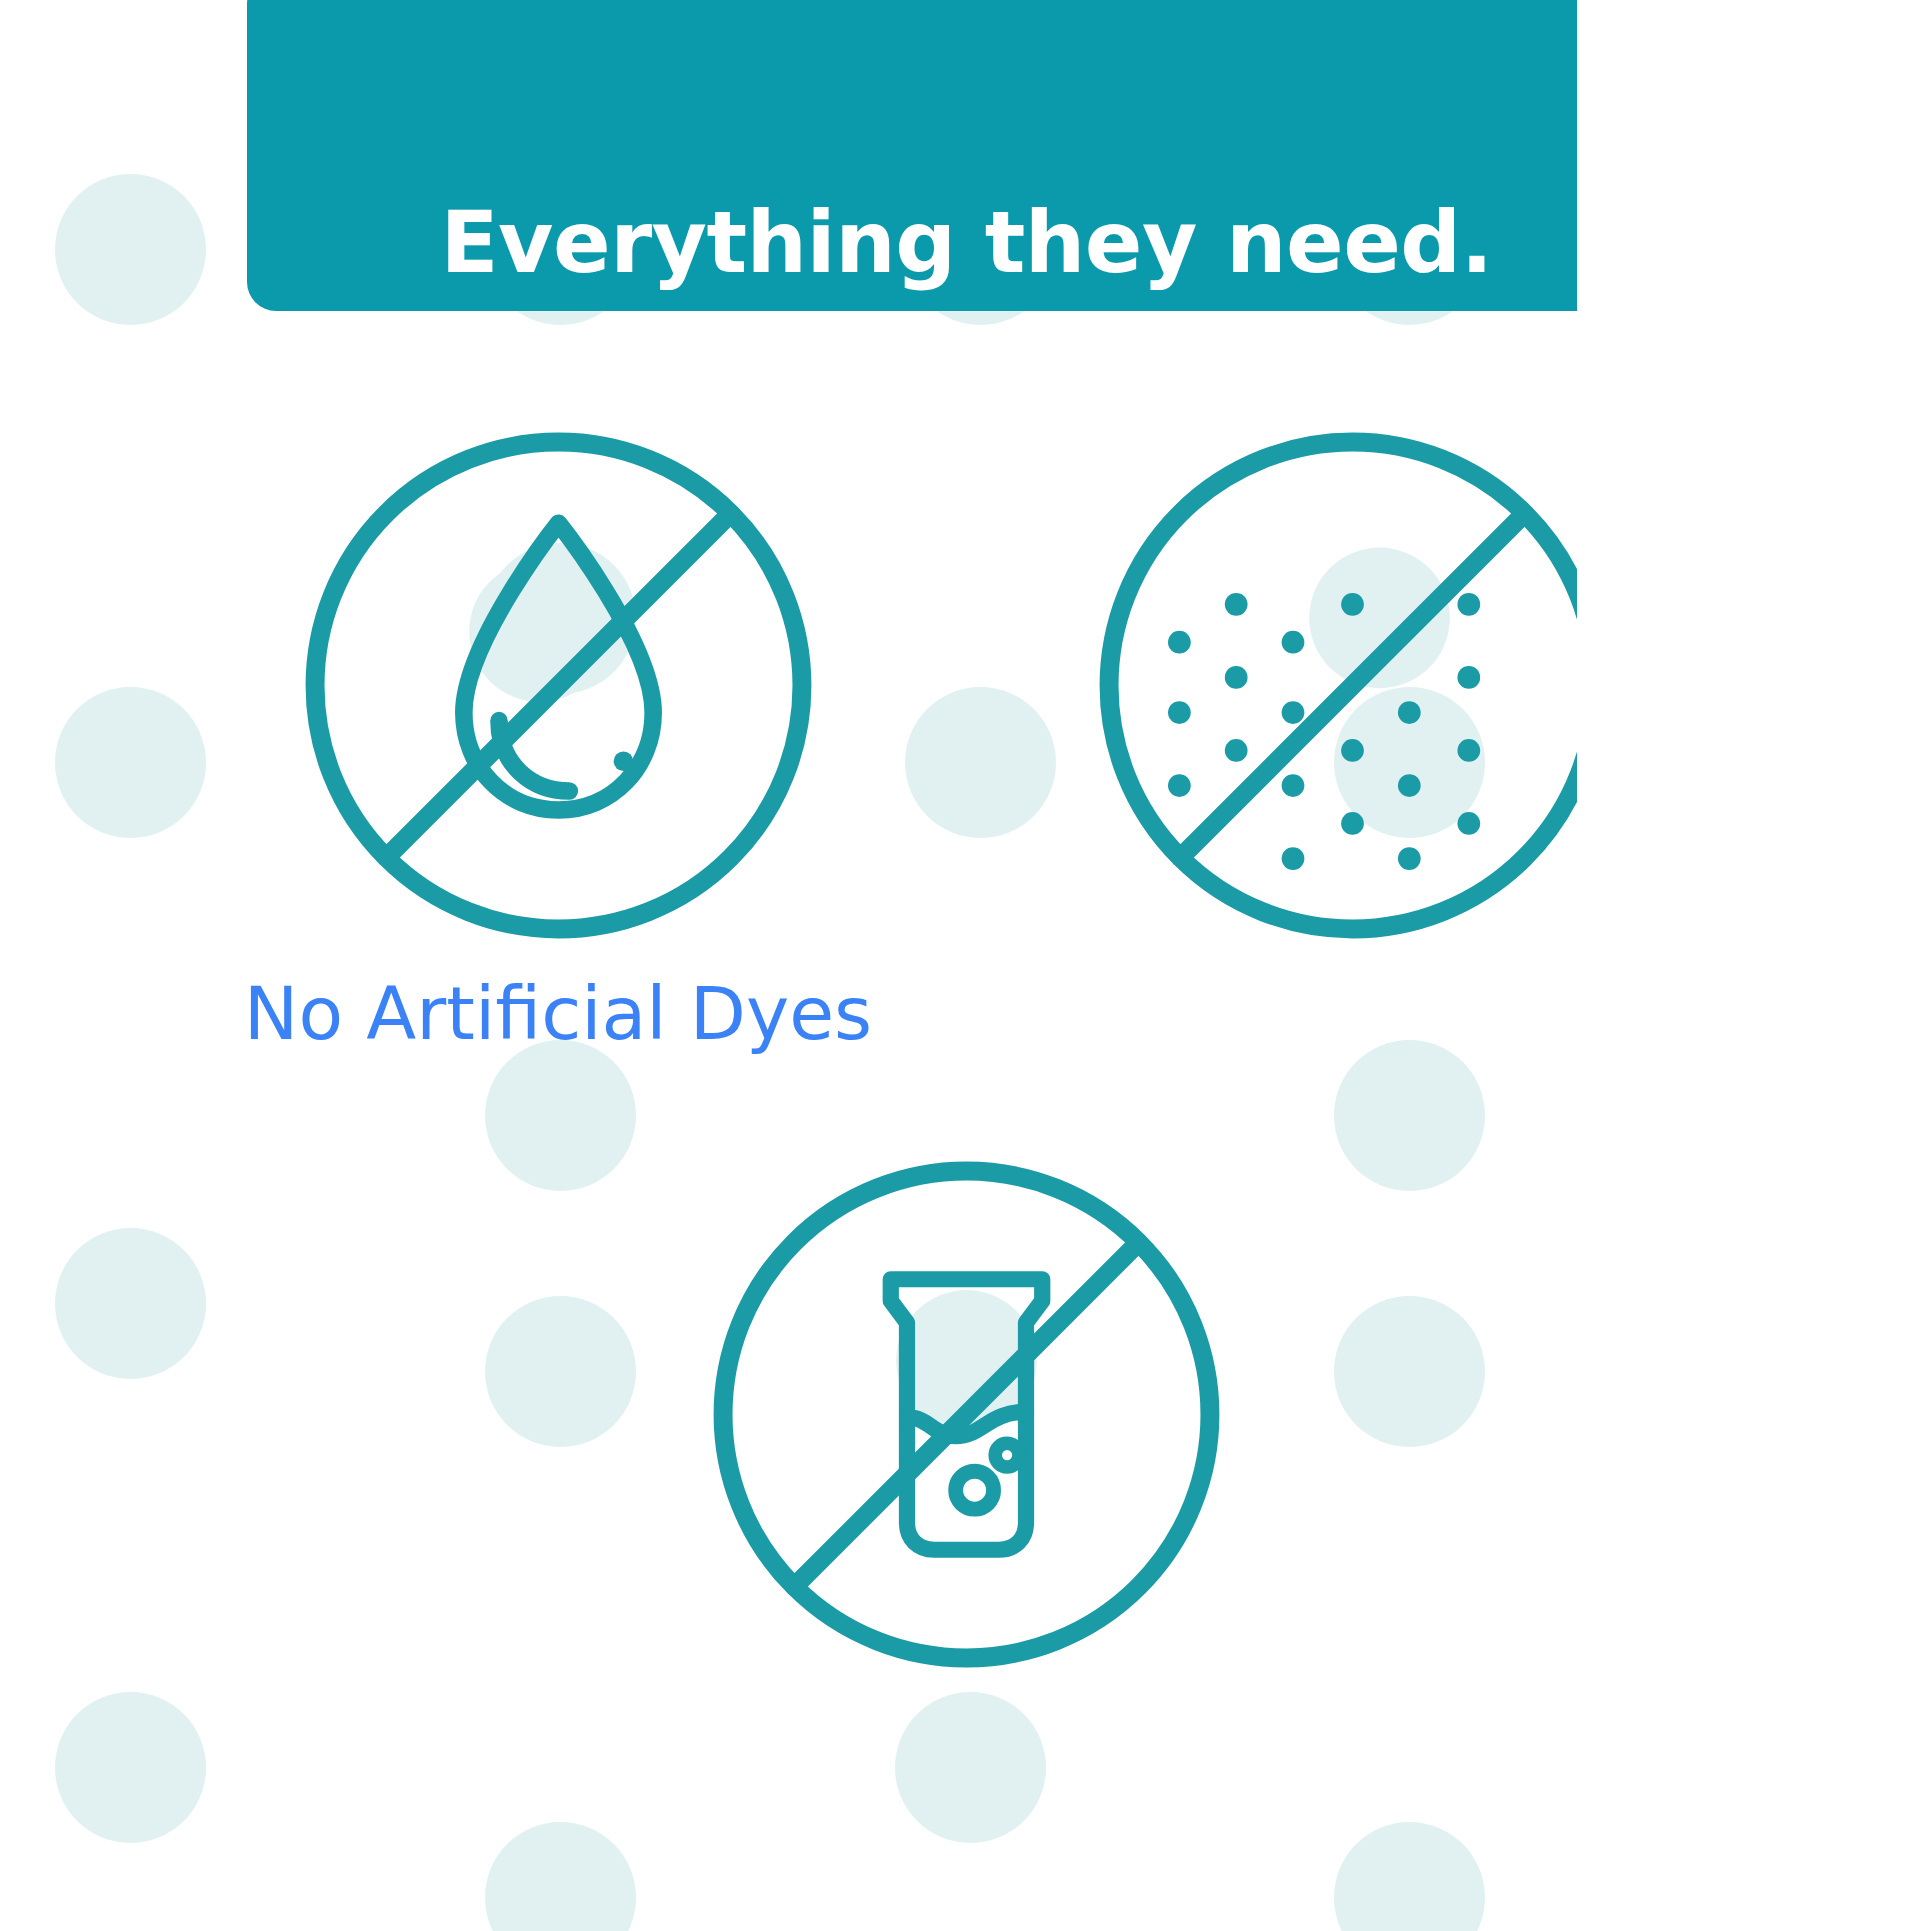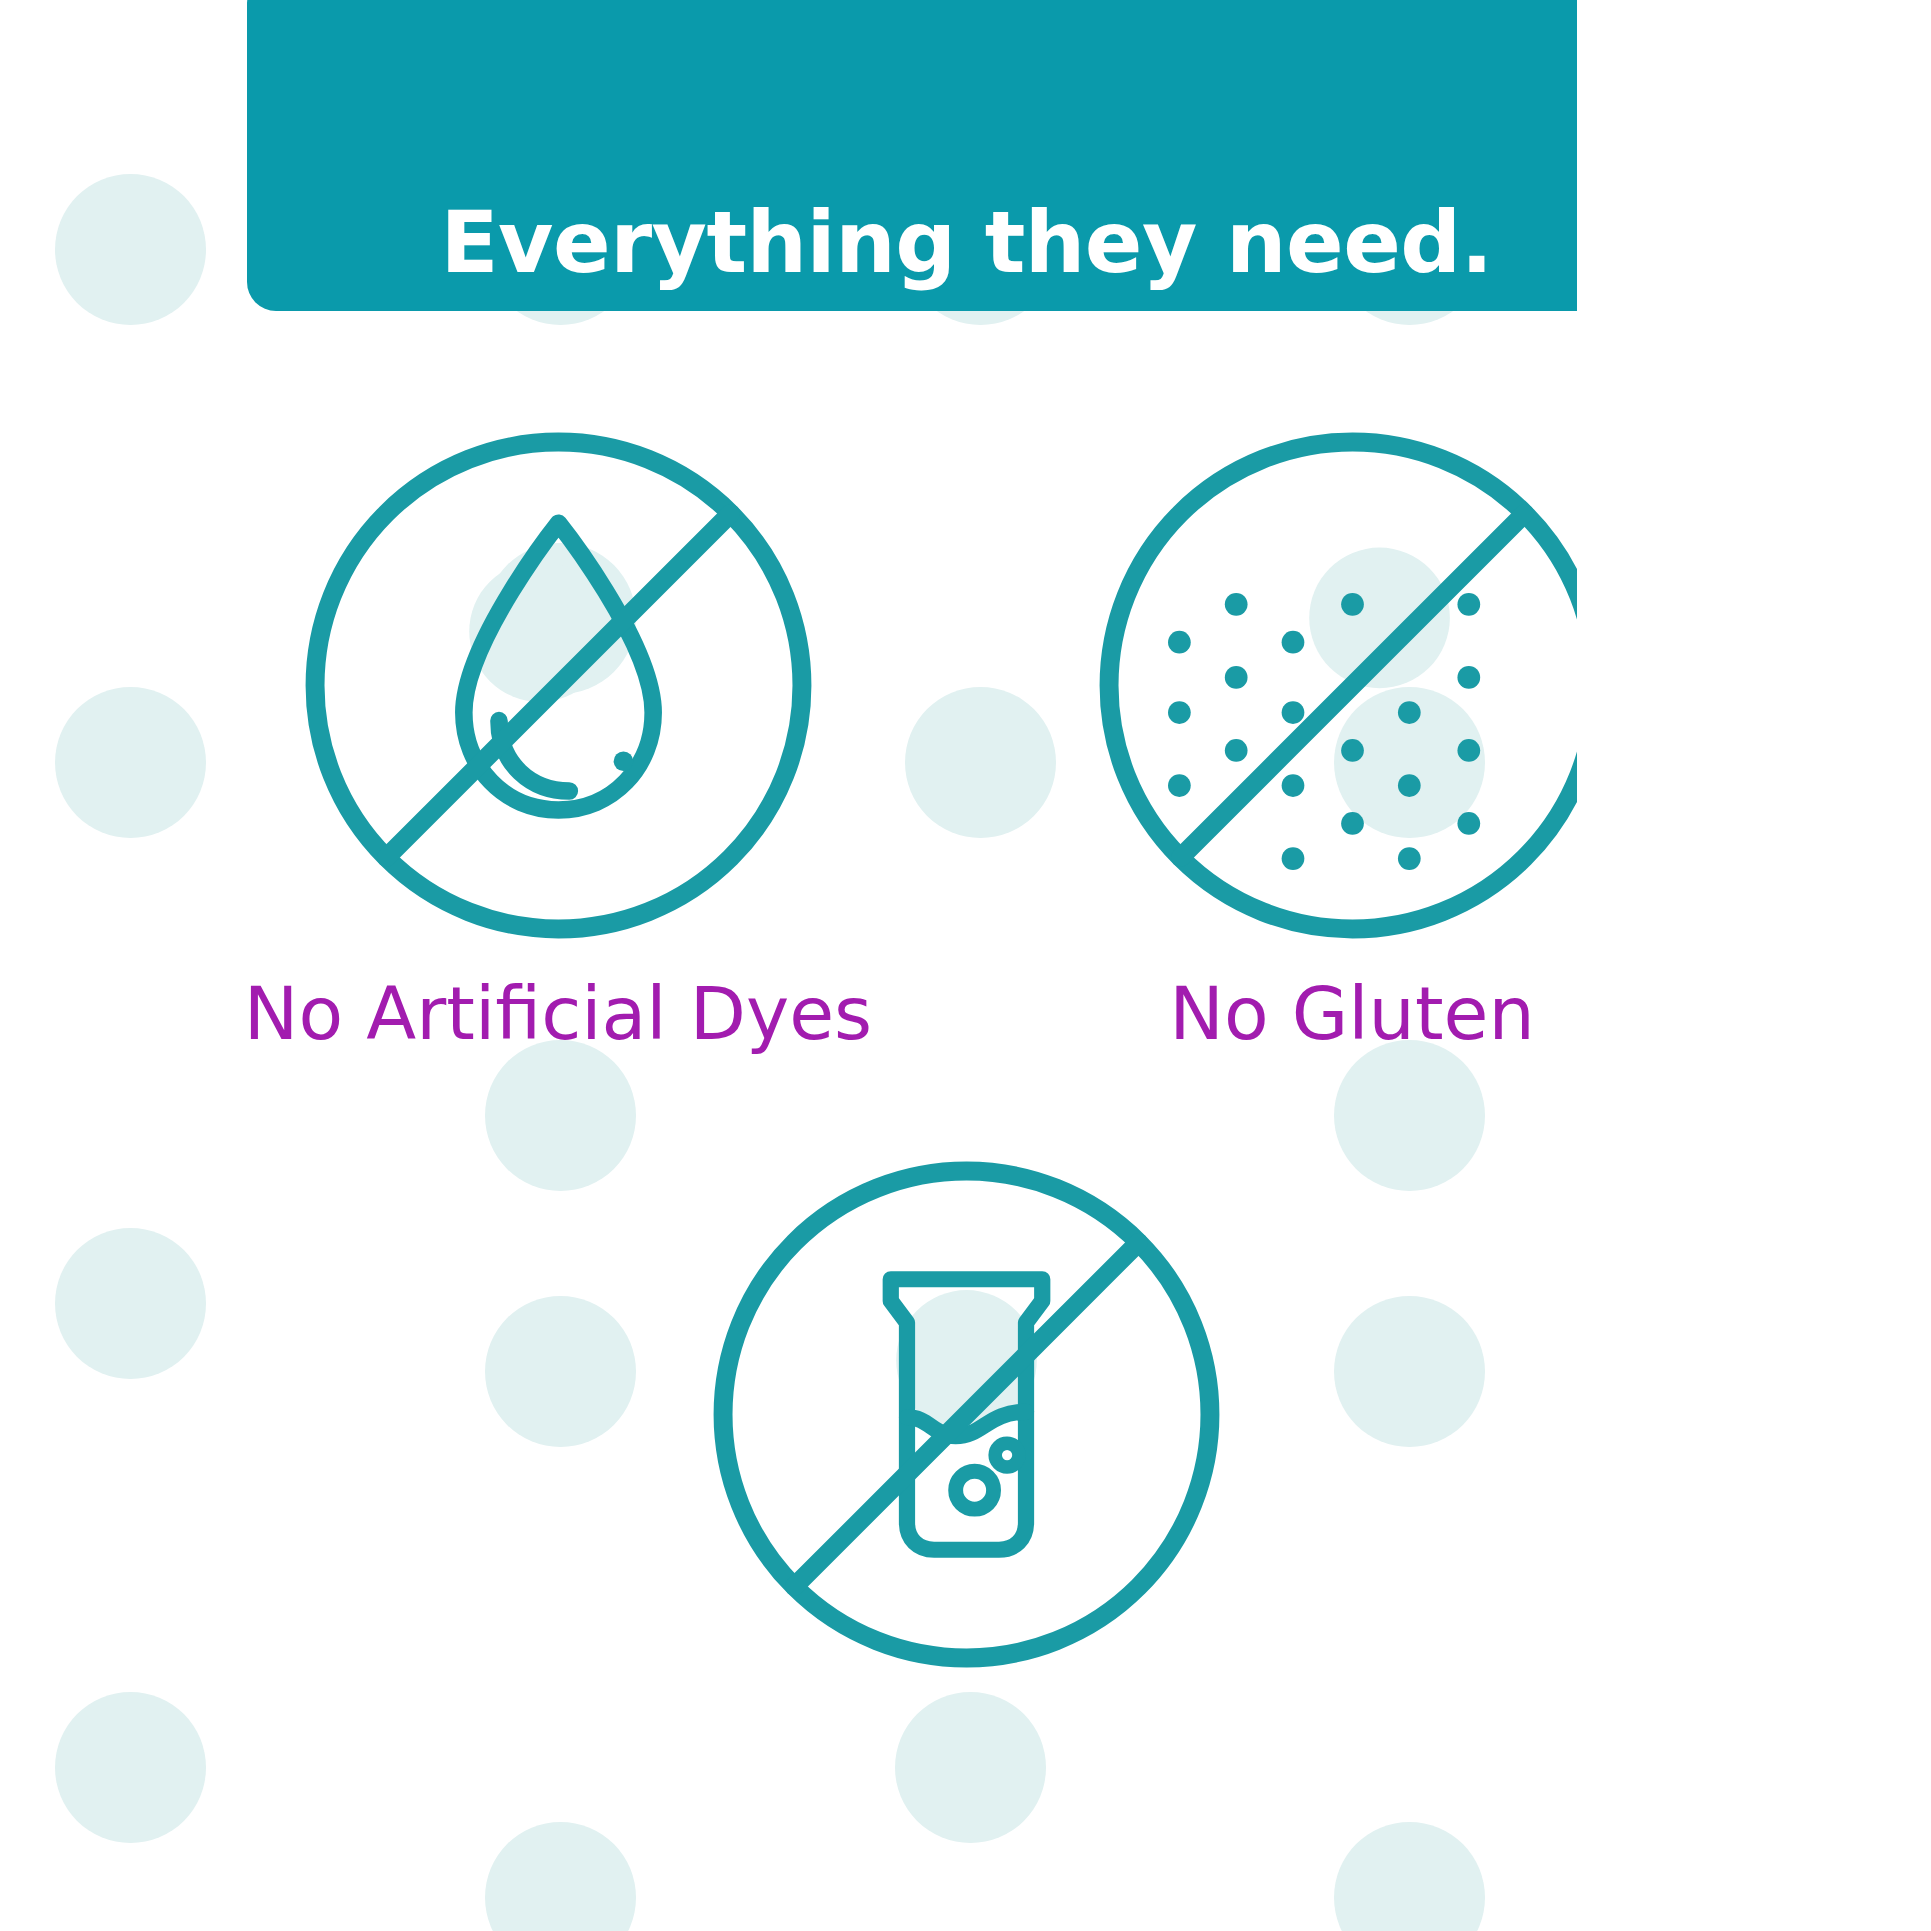--- a/index.html
+++ b/index.html
@@ -71,21 +71,21 @@
   .badge {
     position: absolute;
     display: flex;
     flex-direction: column;
     align-items: center;
   }
   .badge-svg-wrap {
     line-height: 0;
   }
   .badge-label {
-    color: #a21caf;
+    color: #3b82f6;
     font-family: "DejaVu Sans", sans-serif;
     font-weight: normal;
     font-size: 73px;
     letter-spacing: 0px;
     white-space: nowrap;
     margin-top: 15.4px;
   }
 
   #badge-dyes     { left: 133px;  top: 415px;  width: 850px; }
   #badge-gluten   { left: 985px; top: 415px;  width: 734px; }
@@ -173,21 +173,20 @@
             <circle cx="143" cy="151" r="4.2"></circle>
             <circle cx="78" cy="164" r="4.2"></circle>
             <circle cx="121" cy="164" r="4.2"></circle>
           </g>
 
           <circle cx="100" cy="100" r="90" stroke="#1a9ba5" stroke-width="7" fill="none"></circle>
 
           <line x1="163.6" y1="36.4" x2="36.4" y2="163.6" stroke="#1a9ba5" stroke-width="7" stroke-linecap="round"></line>
         </svg>
       </div>
-      <div class="badge-label">No Gluten</div>
     </div>
 
     <div class="badge" id="badge-bicarb">
       <div class="badge-svg-wrap">
         <svg width="541" height="541" viewBox="0 0 200 200" fill="none" xmlns="http://www.w3.org/2000/svg" aria-hidden="true">
 
           <circle cx="100" cy="80" r="26" fill="#e1f1f1"></circle>
 
           <path d="M72 50 L72 58 L78 66 L78 140 C78 146 82 150 88 150
                    L112 150 C118 150 122 146 122 140 L122 66 L128 58 L128 50 Z" stroke="#1a9ba5" stroke-width="6" stroke-linejoin="round" fill="none"></path>

